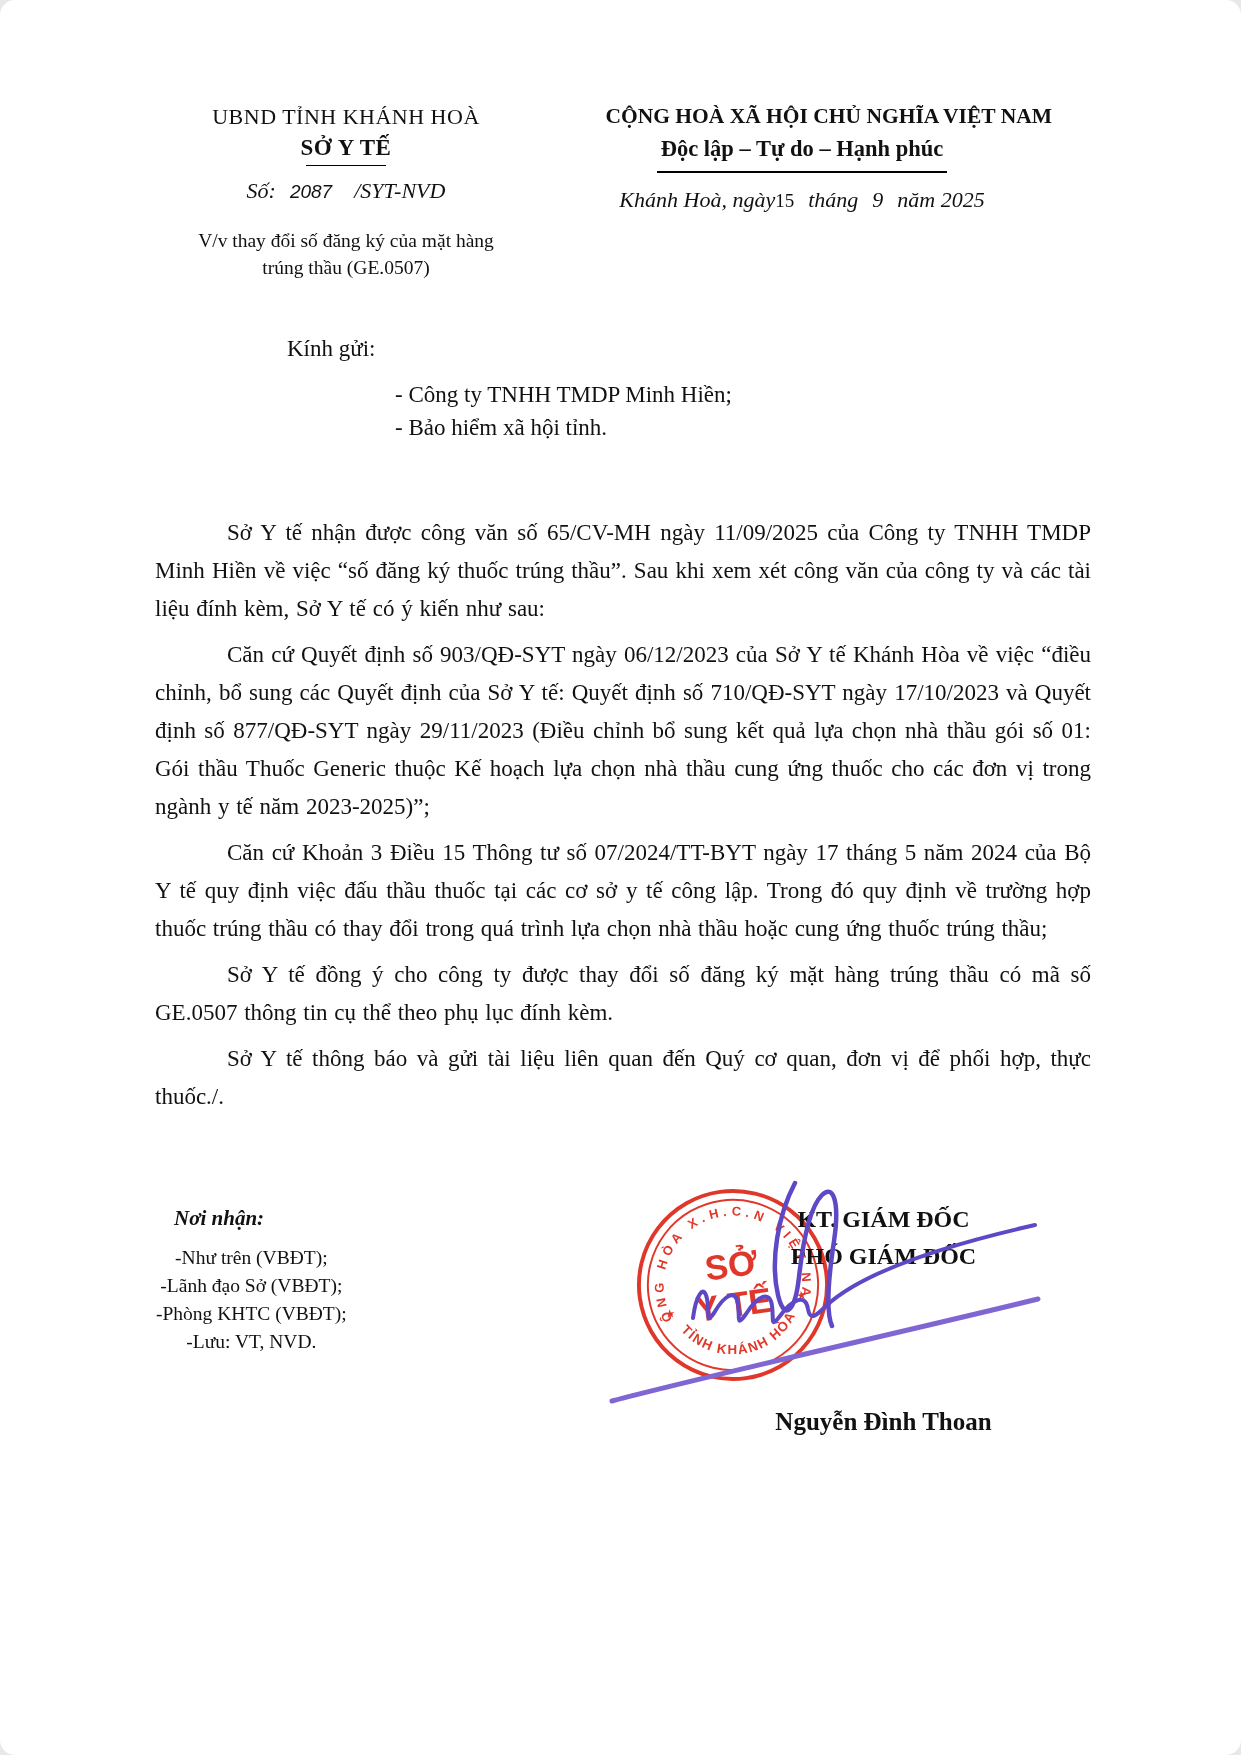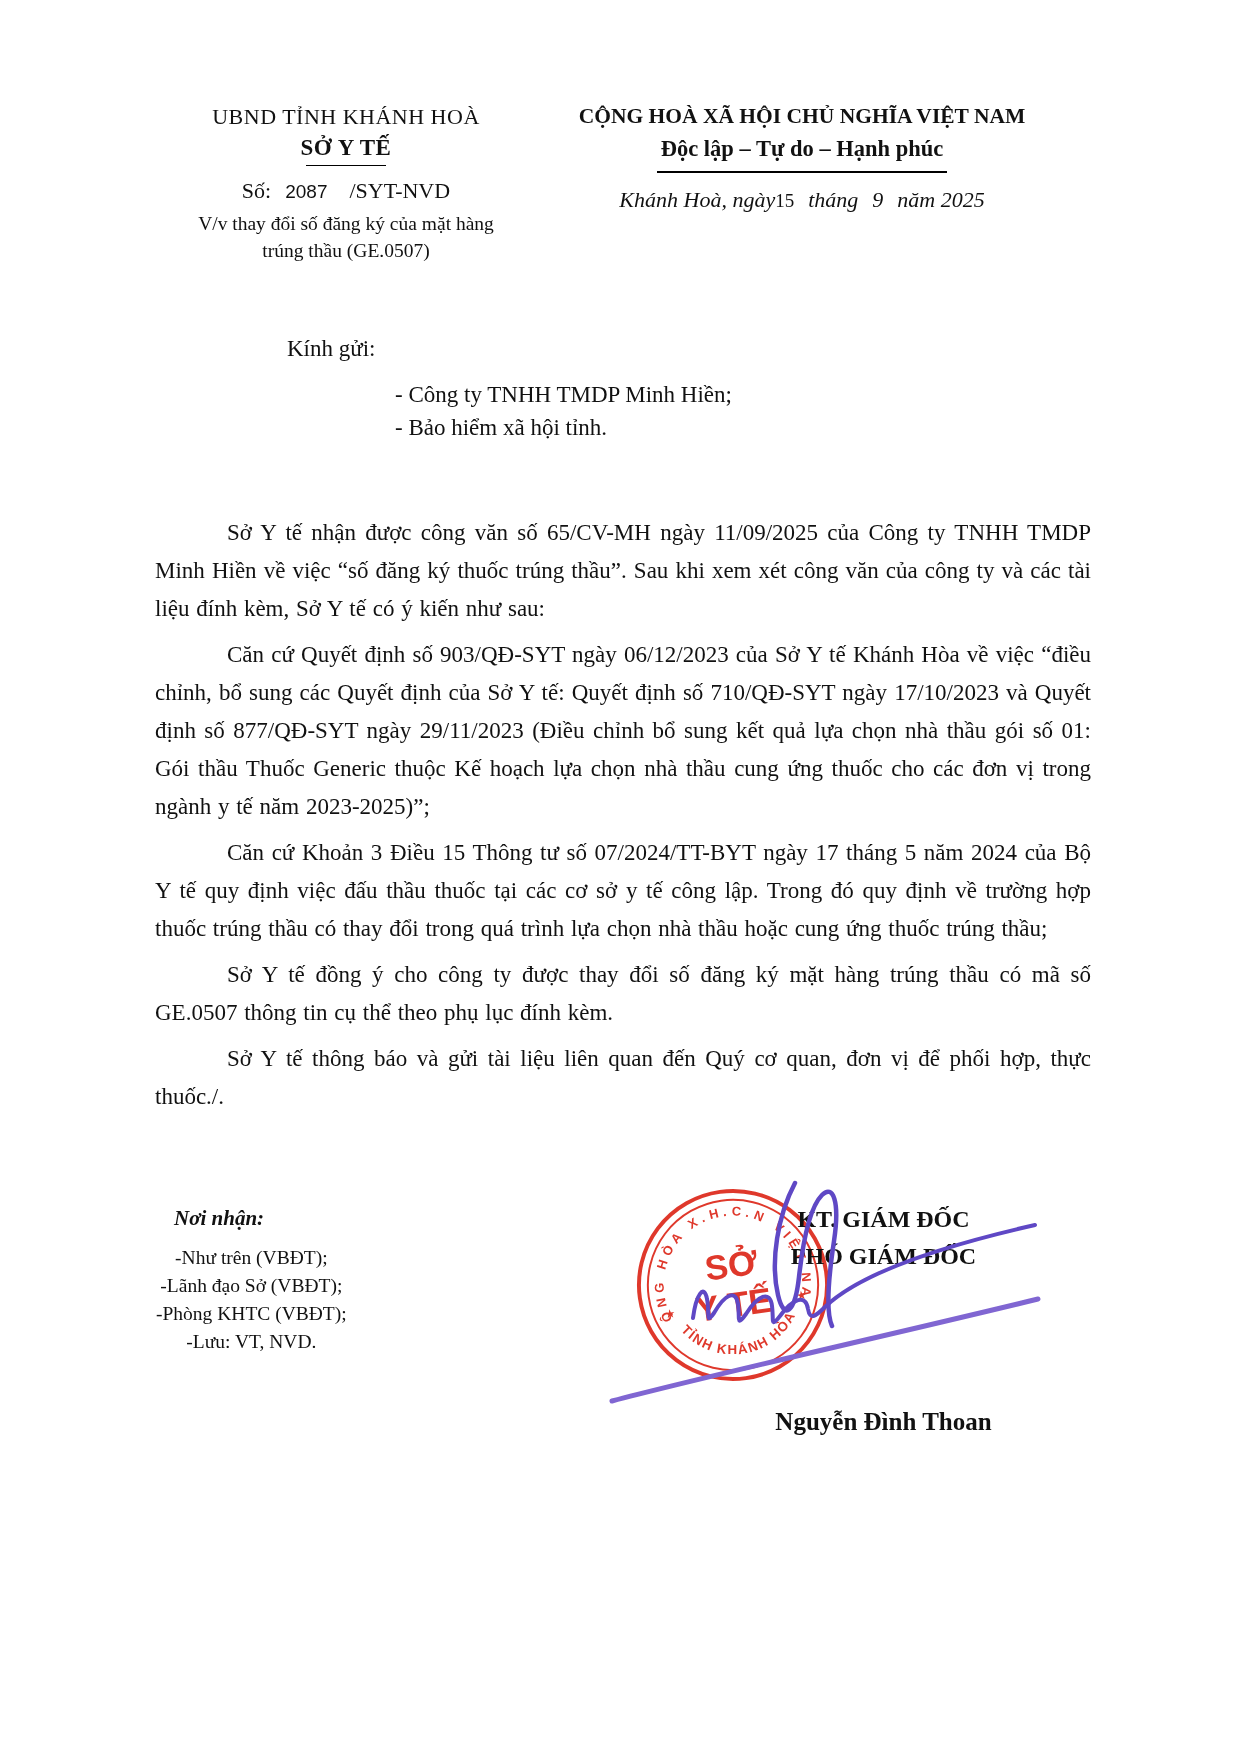--- a/index.html
+++ b/index.html
@@ -1,30 +1,30 @@
 <!DOCTYPE html>
 <html lang="vi"><head>
 <meta charset="utf-8">
 <style>
   html,body{margin:0;padding:0;background:#e8e8e8;}
   .page{
     position:relative;width:1241px;height:1755px;background:#ffffff;
     margin:0 auto;overflow:hidden;
-    font-family:"Liberation Serif","DejaVu Serif",serif;color:#111;
+    font-family:"Liberation Serif","DejaVu Serif",serif;color:#111;border-radius:15px;
   }
   
   .hdr-left{position:absolute;left:148px;top:104px;width:396px;text-align:center;}
   .hdr-left .org-parent{font-size:22px;letter-spacing:.5px;margin-bottom:5px;}
   .hdr-left .org-name{font-size:23px;font-weight:bold;letter-spacing:.5px;}
   .hdr-left .org-underline{width:80px;border-top:1.6px solid #000;margin:4px auto 12px auto;}
-  .hdr-left .doc-no{font-size:22px;margin-bottom:6px;}
+  .hdr-left .doc-no{font-size:22px;margin-bottom:23px;font-style:italic;}
   .hdr-left .doc-no .num{font-family:"Liberation Sans",sans-serif;font-size:19px;margin:0 22px 0 14px;}
   .hdr-left .subject{font-size:19.5px;line-height:27px;}
   .hdr-right{position:absolute;left:552px;top:104px;width:500px;text-align:center;}
-  .hdr-right .nat-title{font-size:21.5px;font-weight:bold;margin-bottom:7px;}
+  .hdr-right .nat-title{font-size:21.5px;font-weight:bold;margin-bottom:7px;text-align:right;}
   .hdr-right .motto{display:inline-block;font-size:22.5px;font-weight:bold;
     border-bottom:2px solid #000;padding:0 4px 9px 4px;}
   .hdr-right .dateline{margin-top:14px;font-size:22px;font-style:italic;}
   .hdr-right .dateline .day{font-style:normal;font-size:19px;}
   .hdr-right .dateline .gap{display:inline-block;width:14px;}
   
   .salutation{position:absolute;left:287px;top:336px;font-size:23px;}
   .recipients{position:absolute;left:395px;top:378px;font-size:23px;line-height:33px;}
   
   .body-text{position:absolute;left:155px;top:514px;width:936px;}

